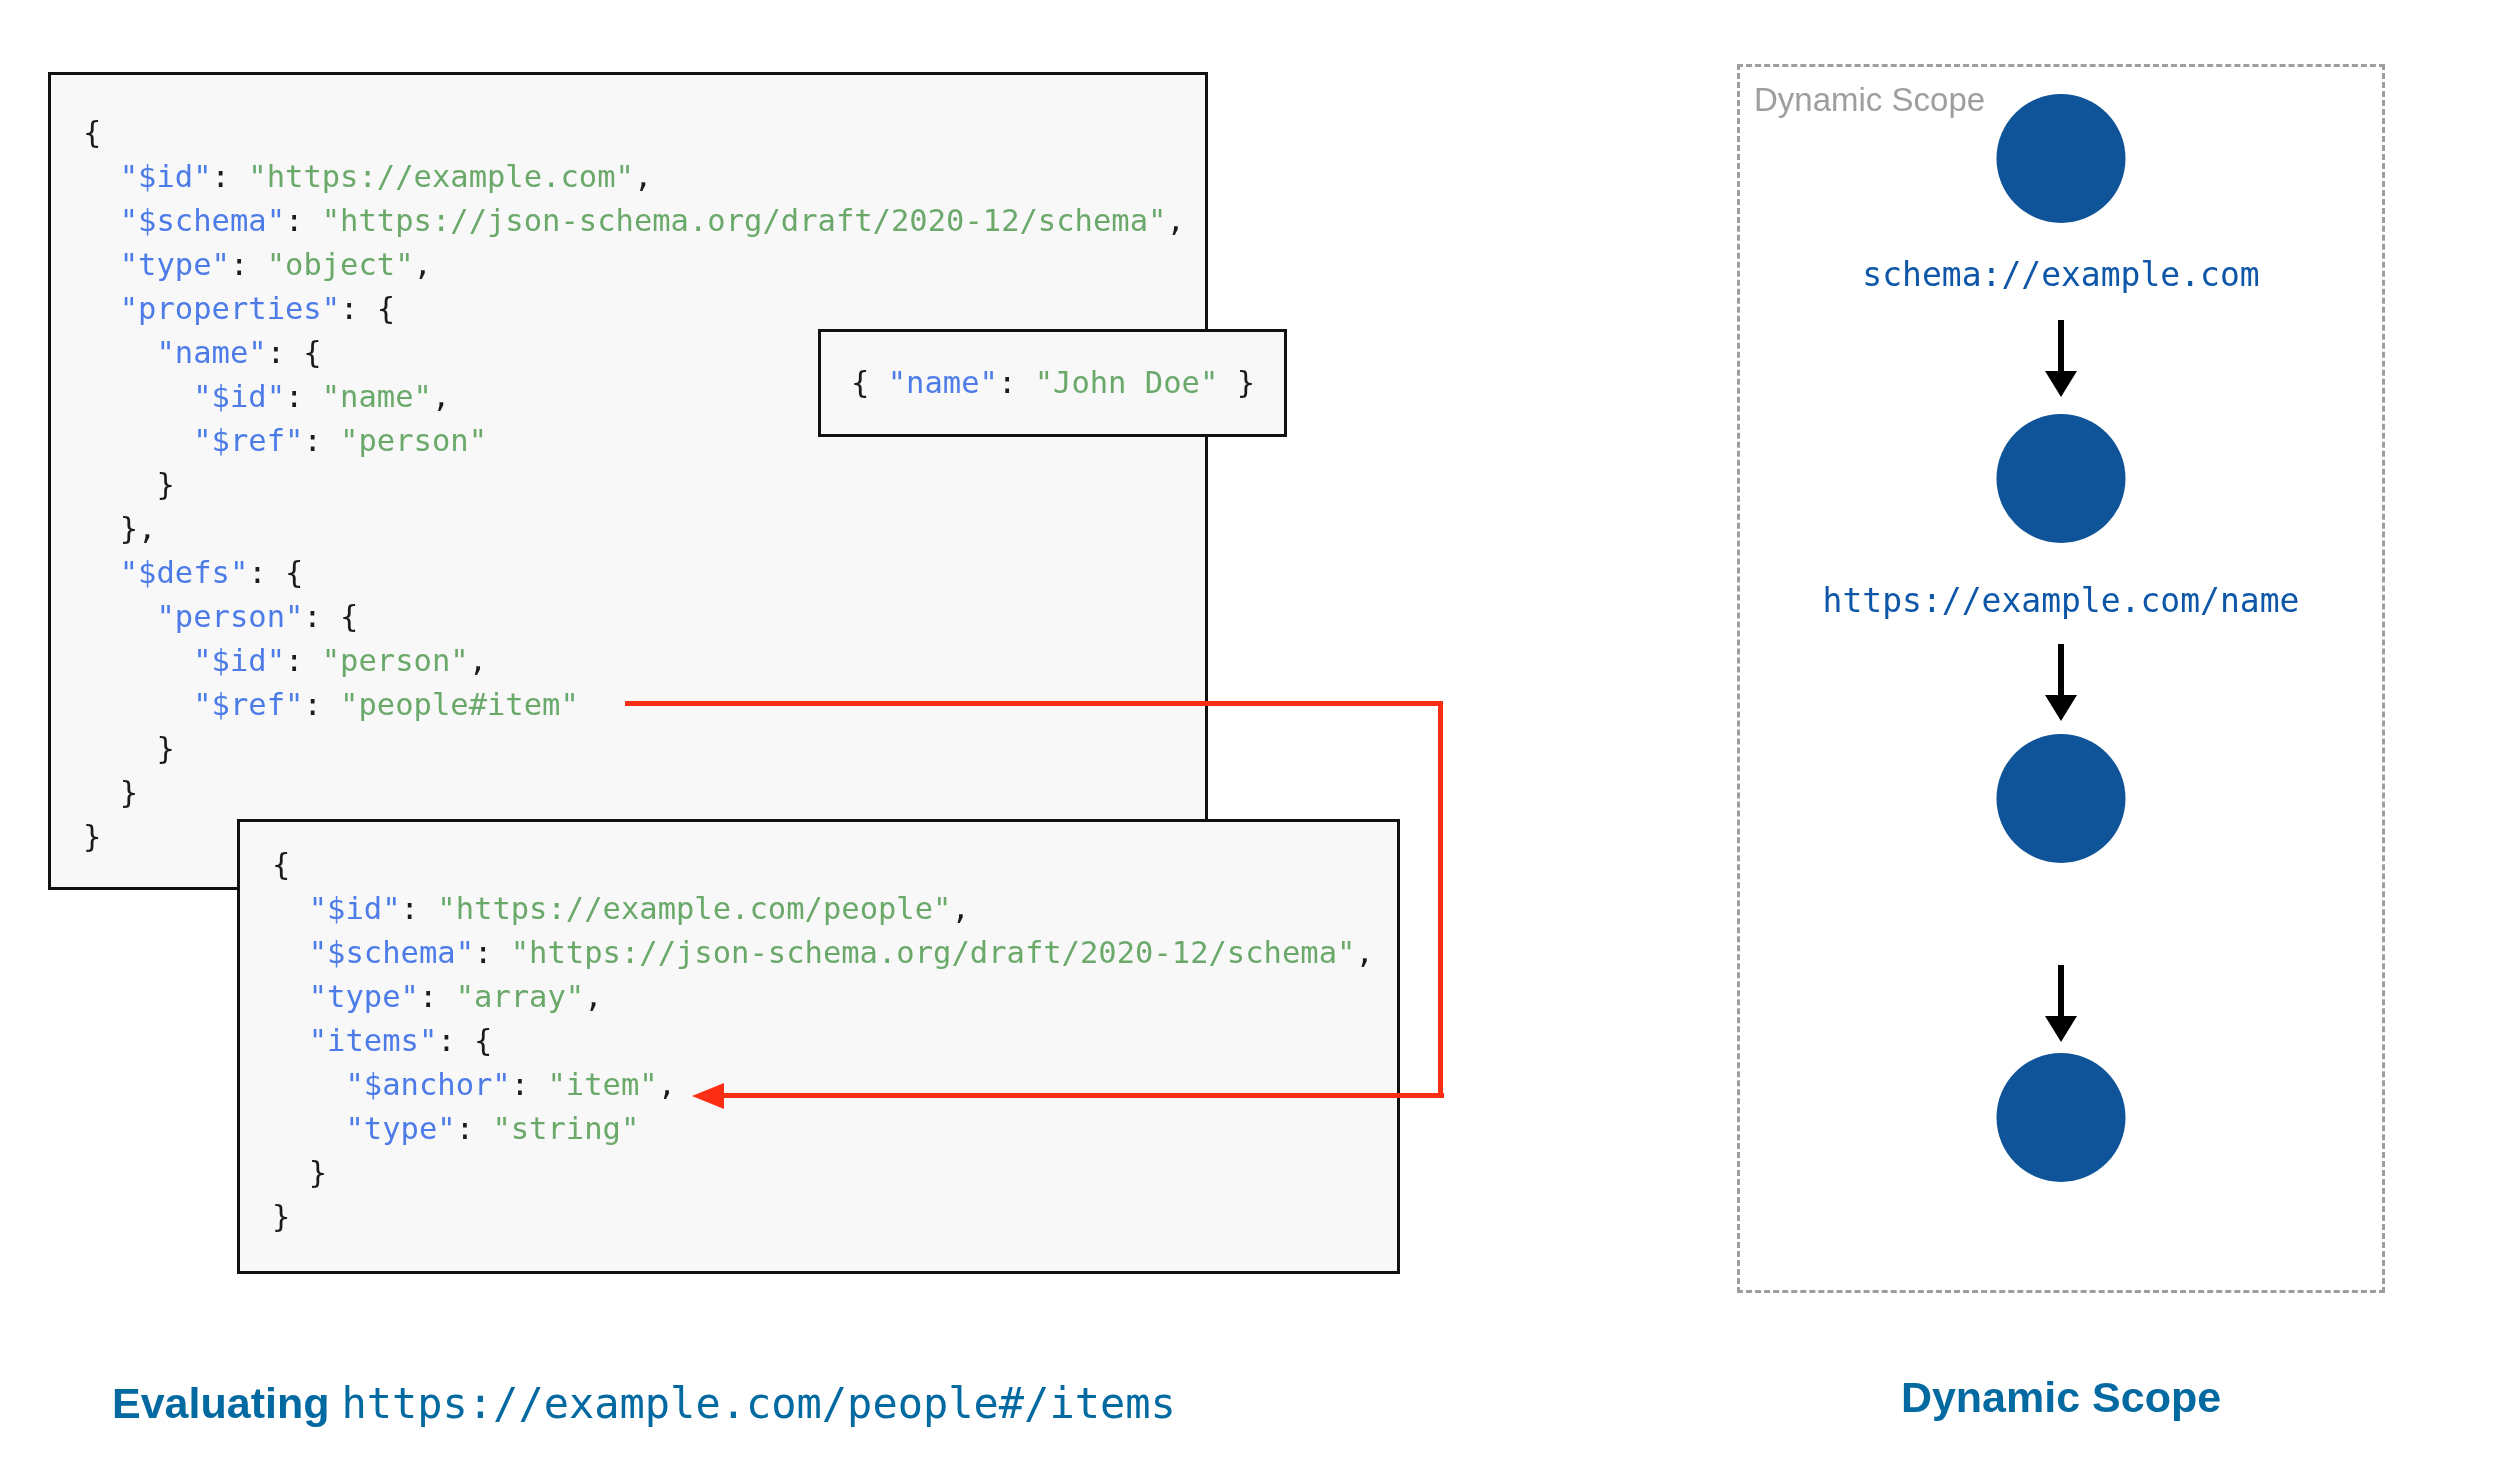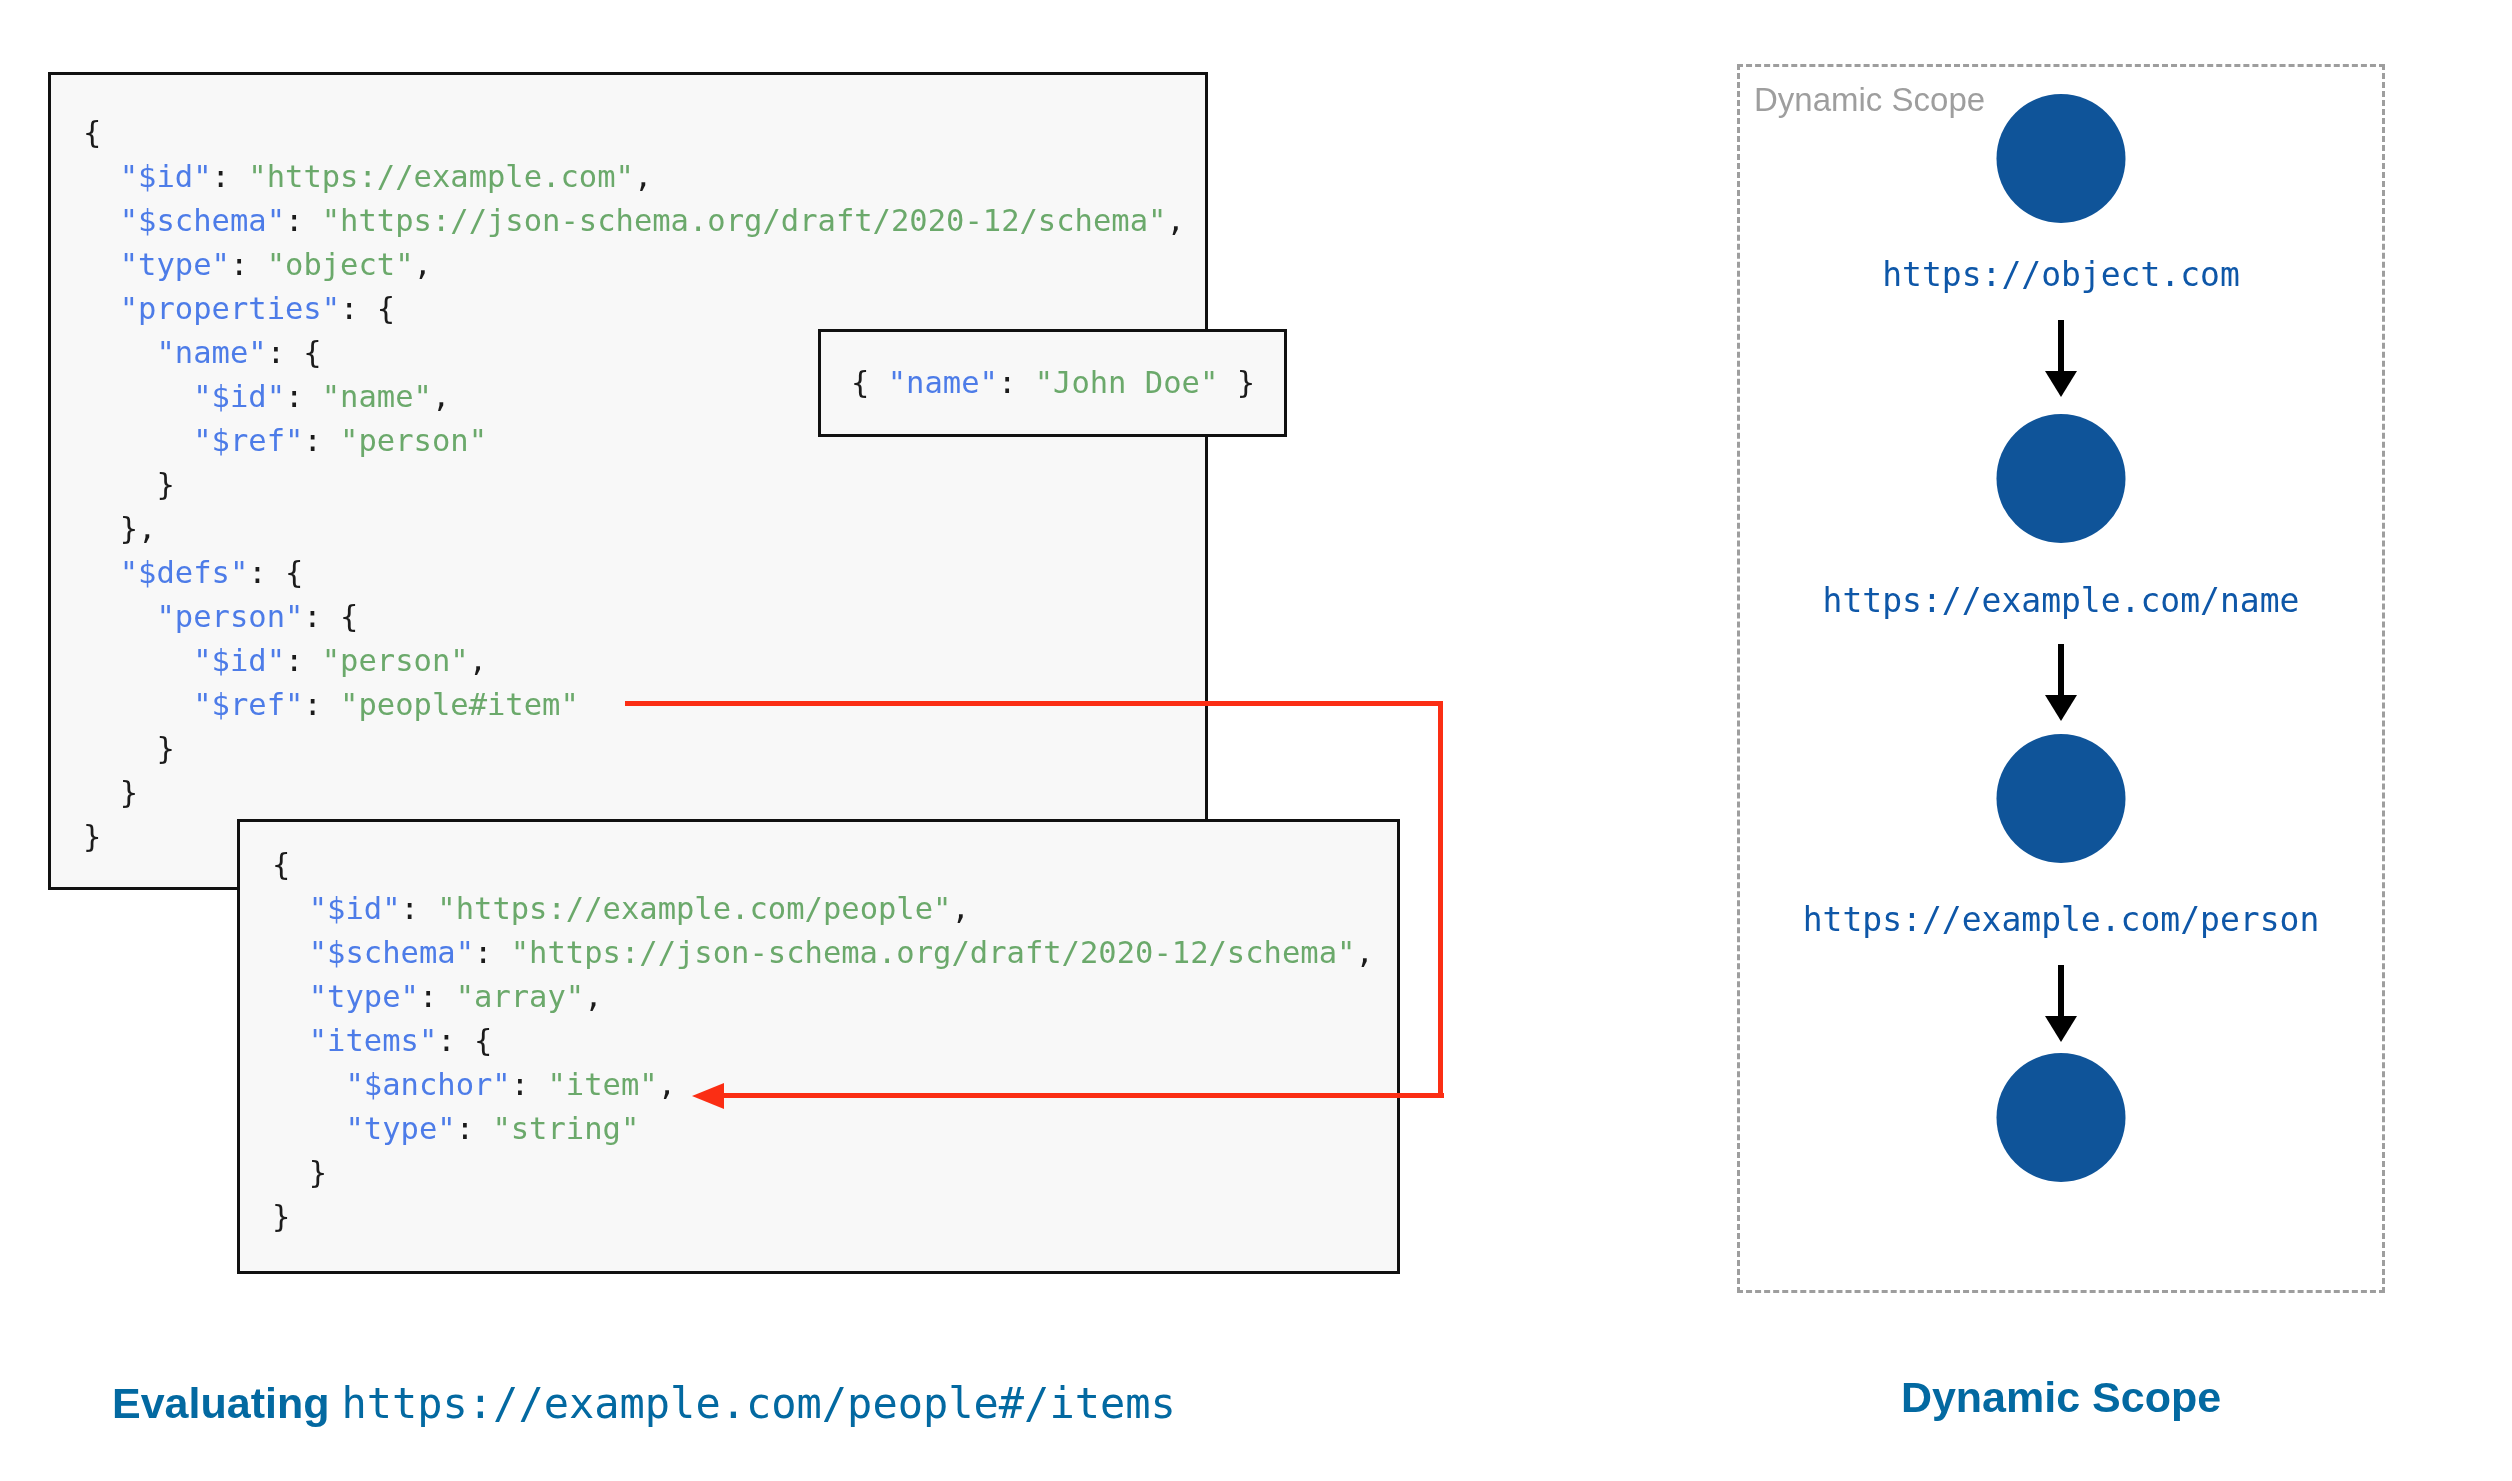--- a/index.html
+++ b/index.html
@@ -126,35 +126,34 @@
 
   <div class="red-seg" id="ref-line-top"></div>
   <div class="red-seg" id="ref-line-vertical"></div>
   <div class="red-seg" id="ref-line-bottom"></div>
   <div id="ref-arrowhead"></div>
 
   <aside id="scope-panel">
     <div id="scope-panel-label">Dynamic Scope</div>
 
     <div class="scope-circle" id="circle-1"></div>
-    <div class="scope-label" id="label-1">https://object.com</div>
+    <div class="scope-label" id="label-1">schema://example.com</div>
     <div class="down-arrow" id="arrow-1">
       <div class="shaft"></div>
       <div class="head"></div>
     </div>
 
     <div class="scope-circle" id="circle-2"></div>
     <div class="scope-label" id="label-2">https://example.com/name</div>
     <div class="down-arrow" id="arrow-2">
       <div class="shaft"></div>
       <div class="head"></div>
     </div>
 
     <div class="scope-circle" id="circle-3"></div>
-    <div class="scope-label" id="label-3">https://example.com/person</div>
     <div class="down-arrow" id="arrow-3">
       <div class="shaft"></div>
       <div class="head"></div>
     </div>
 
     <div class="scope-circle" id="circle-4"></div>
   </aside>
 
   <div class="caption" id="eval-caption">
     <span class="bold">Evaluating</span>

